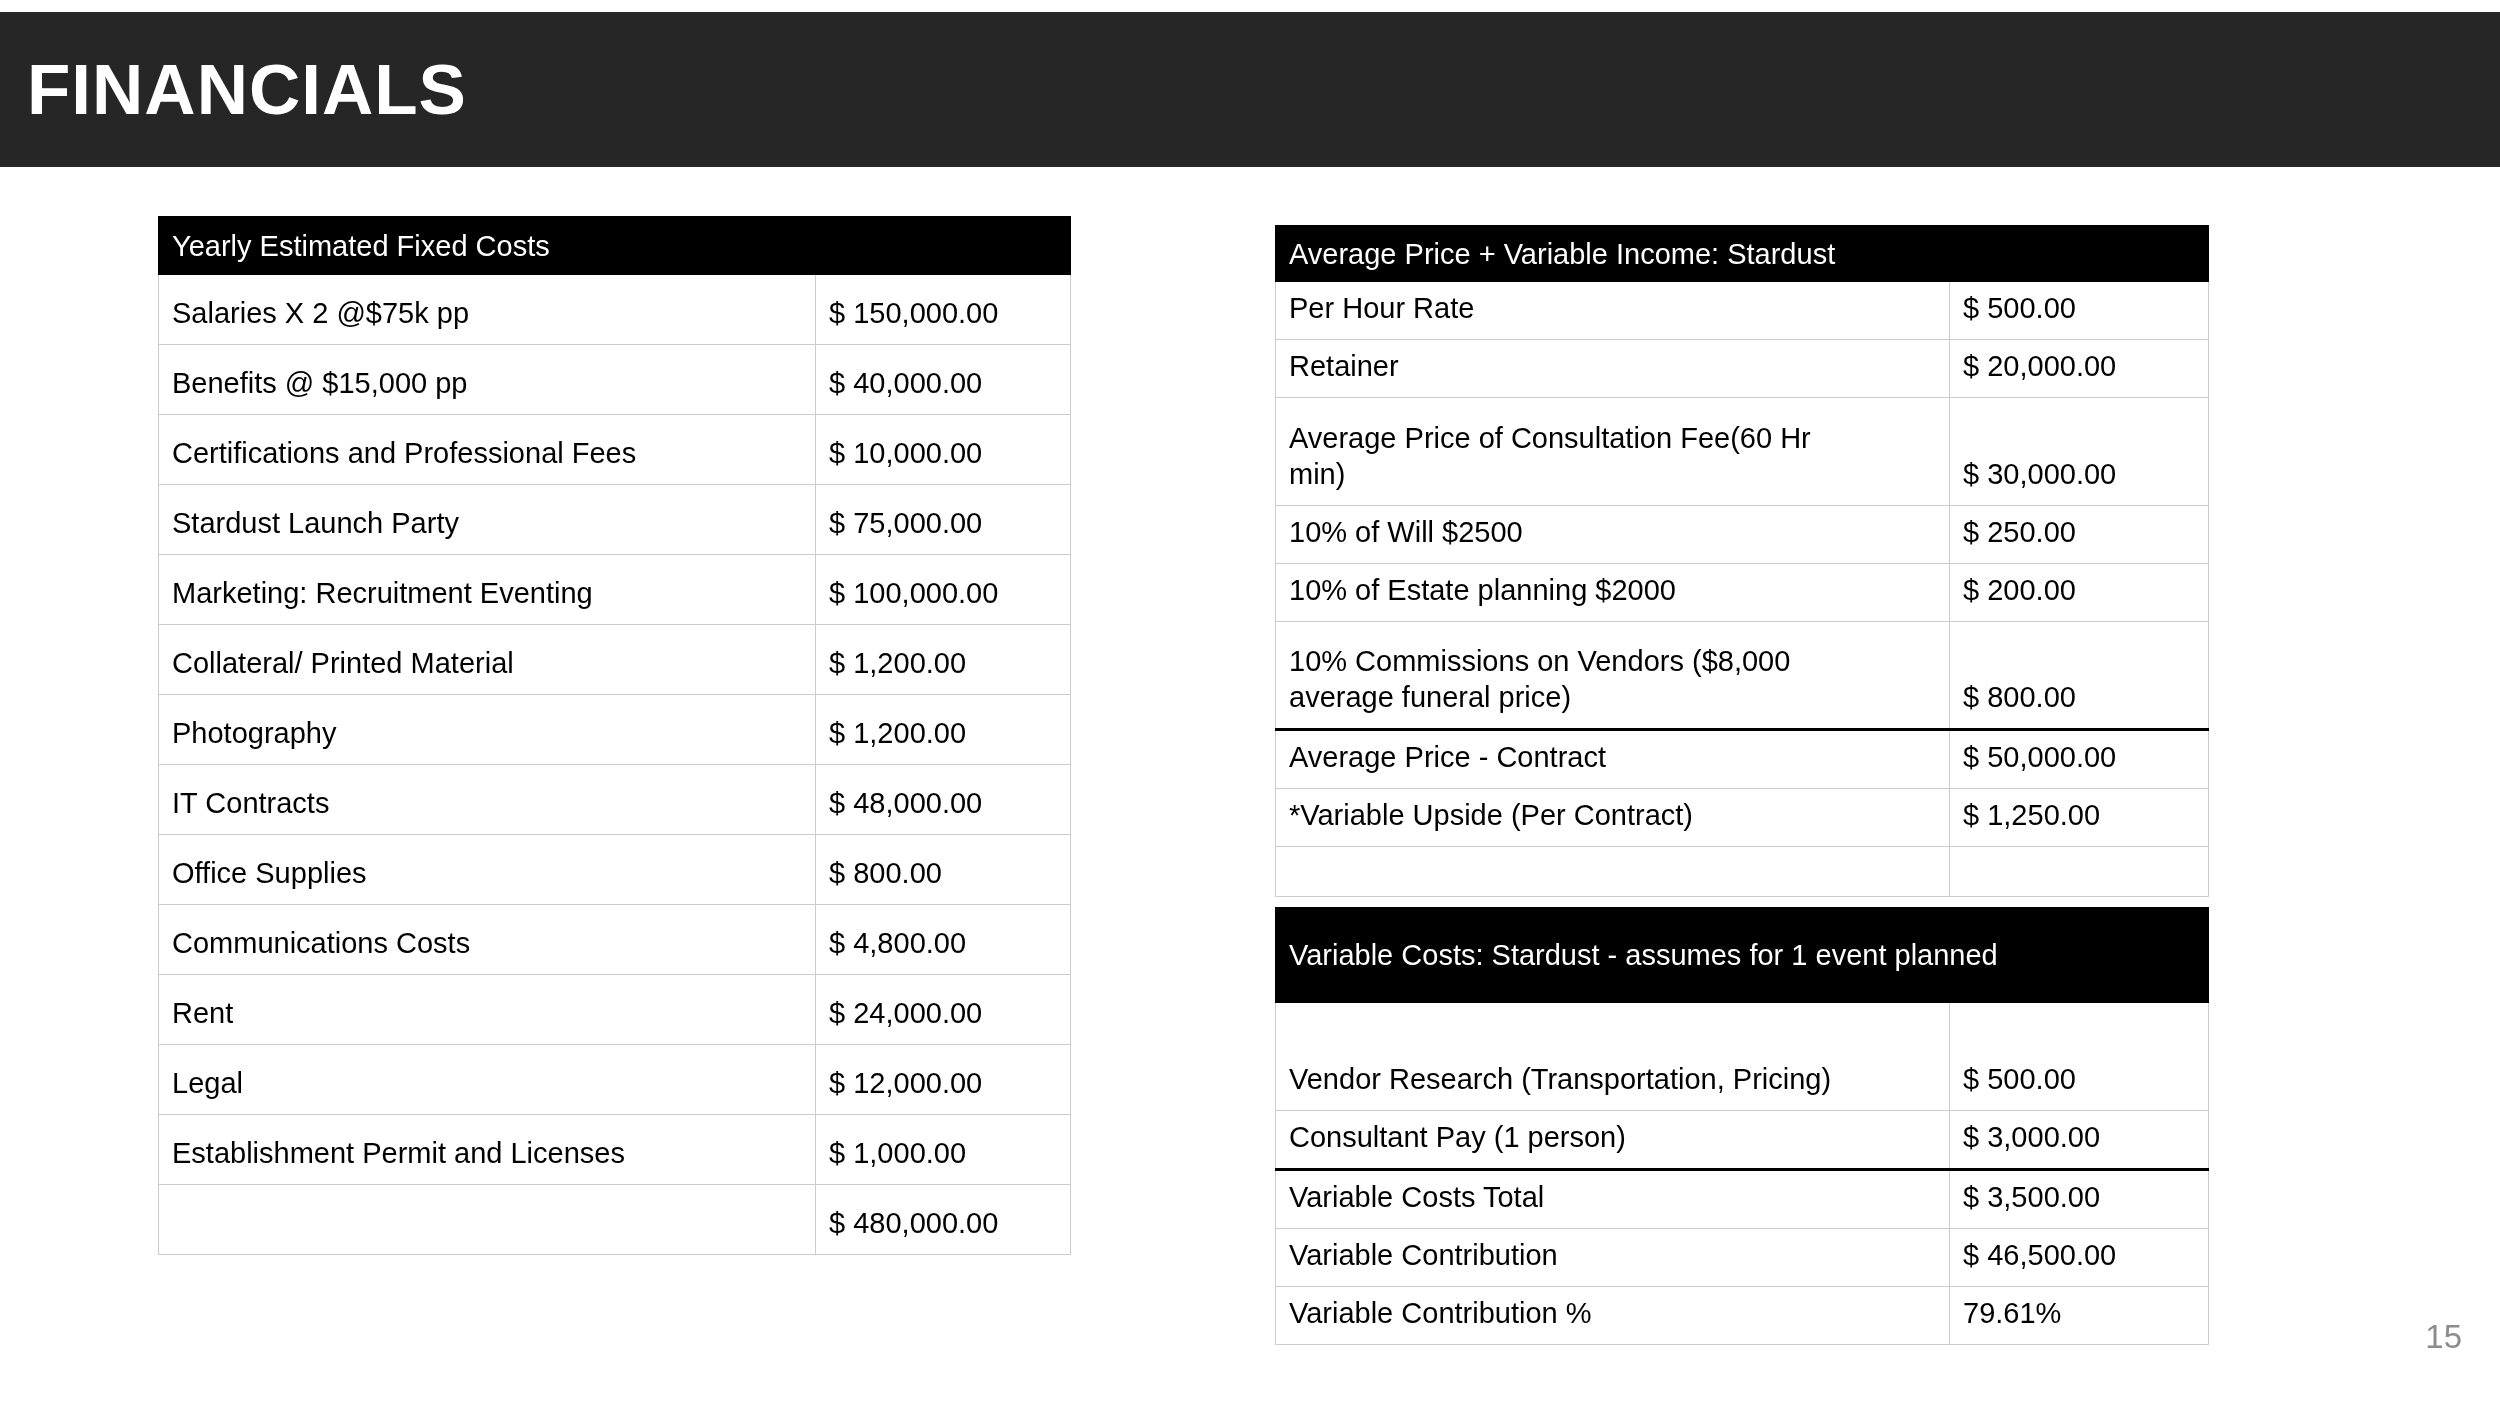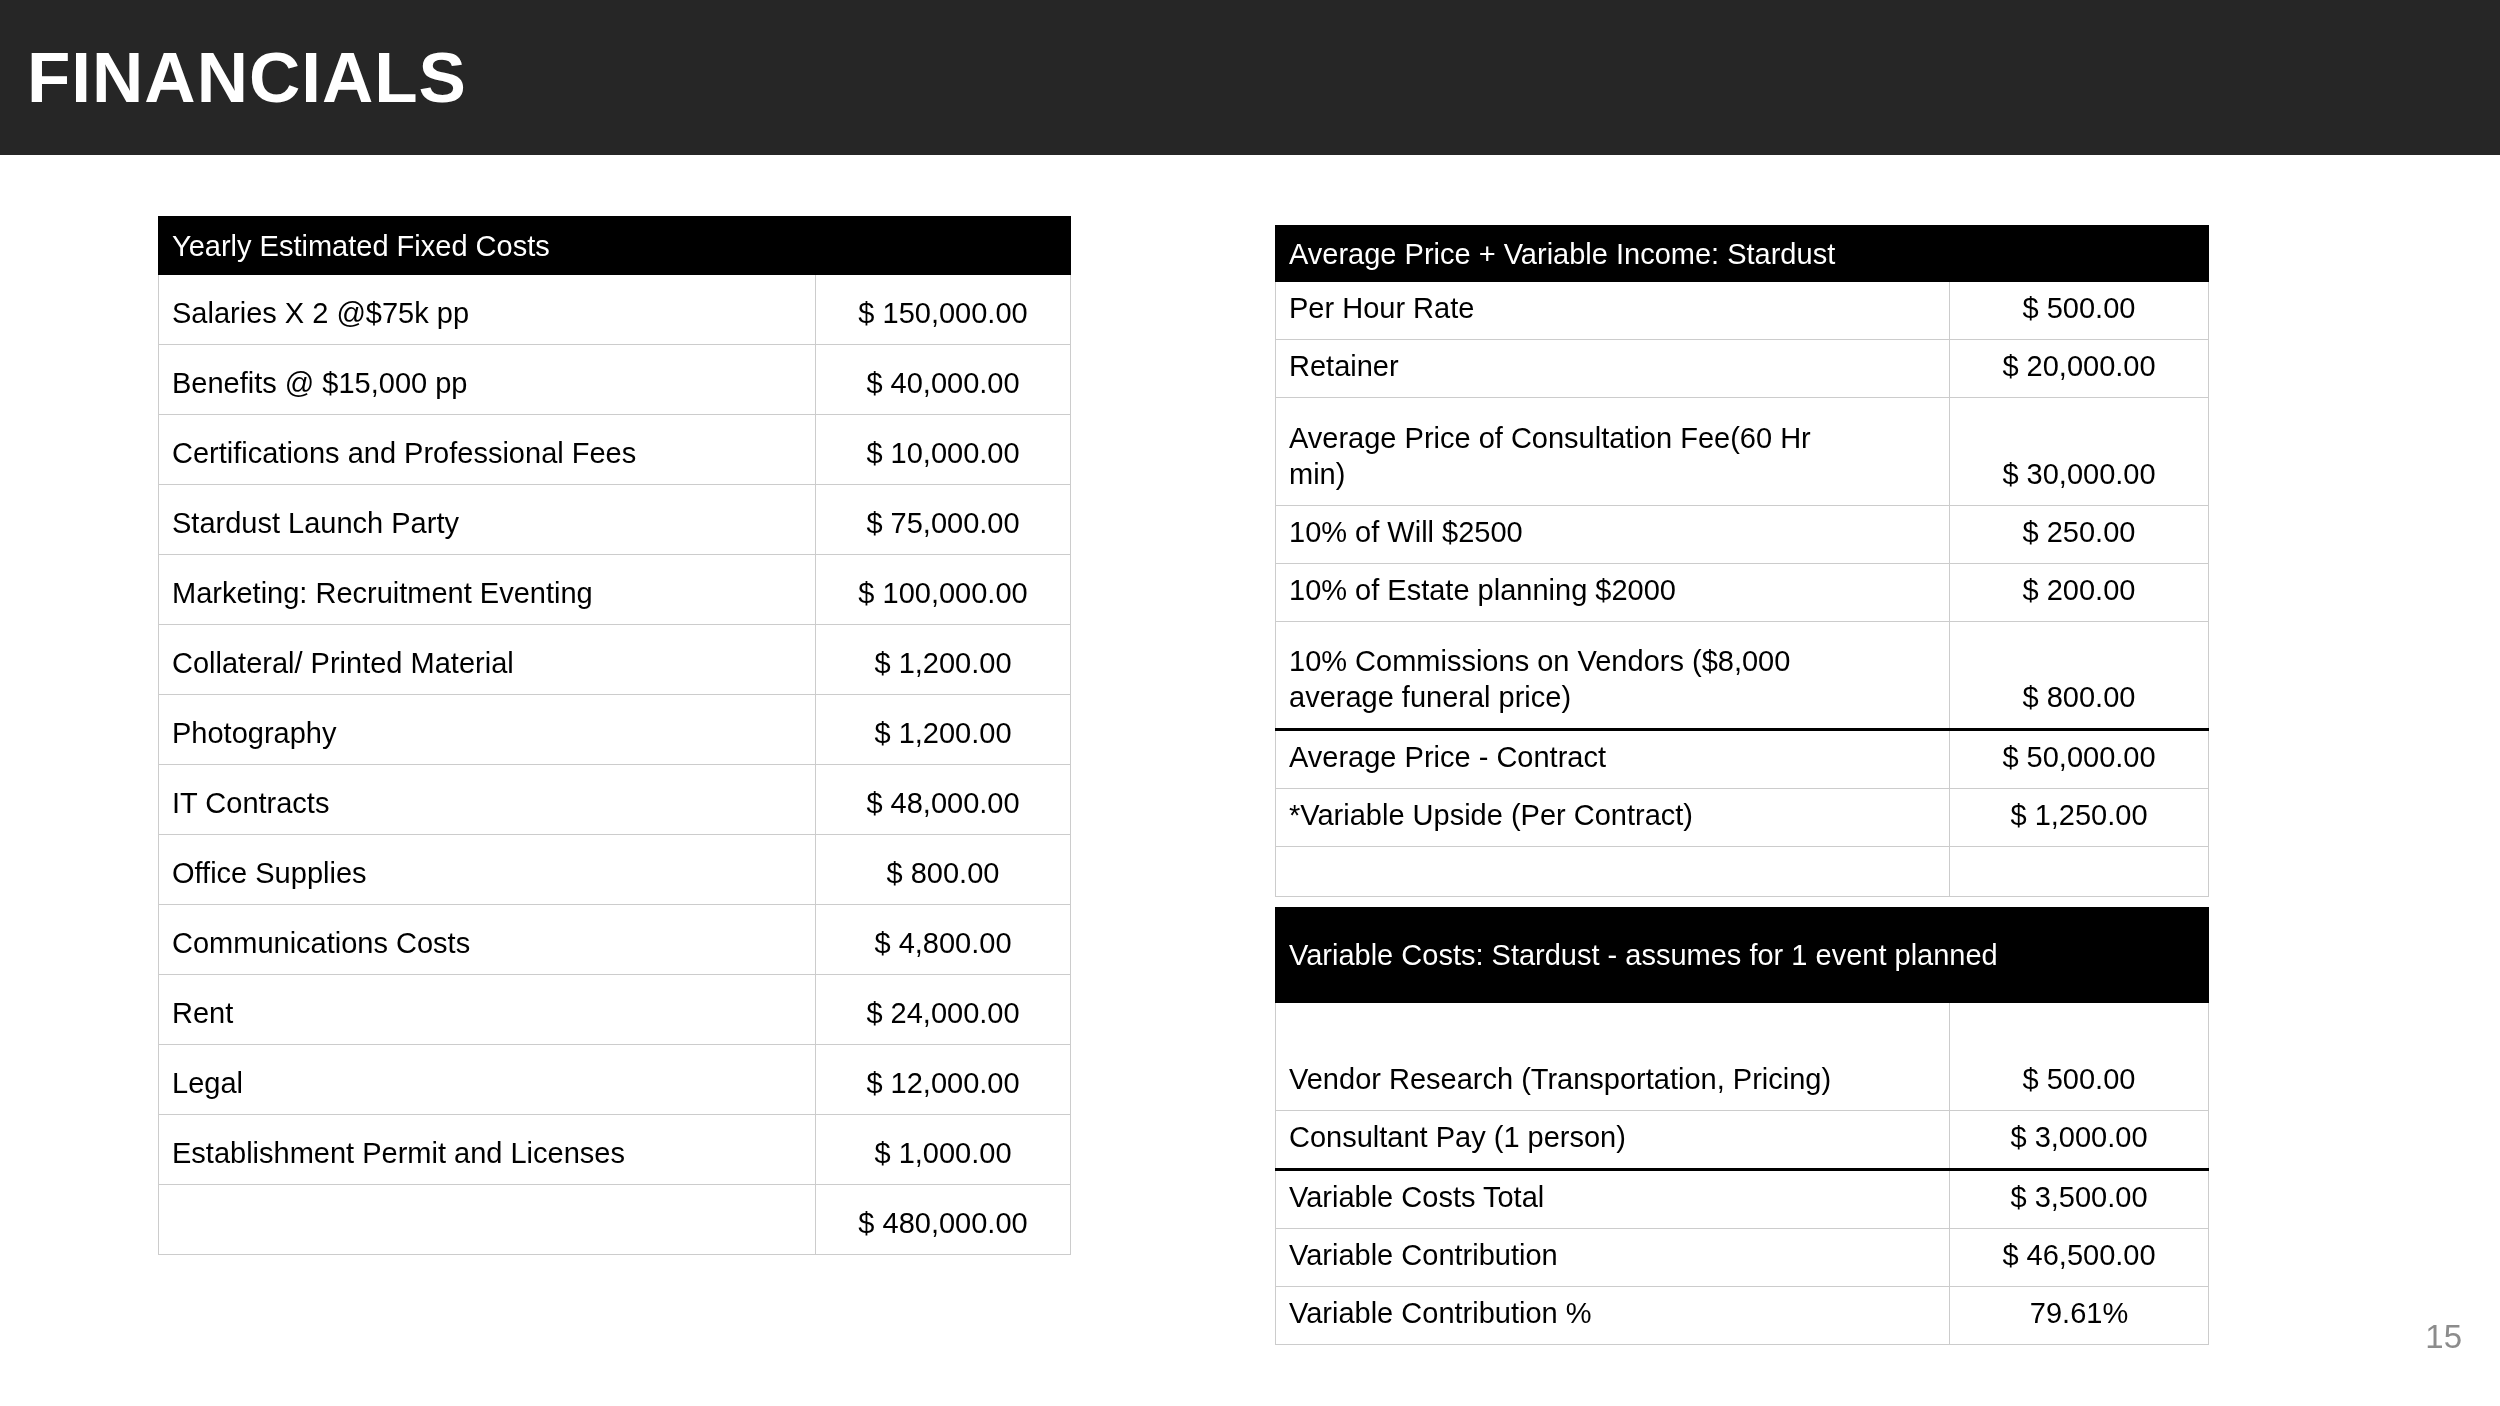--- a/index.html
+++ b/index.html
@@ -11,21 +11,21 @@
   .slide {
     position: relative;
     width: 2500px;
     height: 1406px;
     background: #ffffff;
     overflow: hidden;
   }
   
   .titlebar {
     position: absolute;
-    left: 0; top: 0;
+    left: 0; top: 12px;
     width: 2500px; height: 155px;
     background: #262626;
     display: flex;
     align-items: center;
   }
   .title {
     color: #ffffff;
     font-size: 71px;
     font-weight: 900;
     letter-spacing: 1px;
@@ -48,21 +48,21 @@
   }
   table.fin th {
     background: #000000;
     color: #ffffff;
     font-weight: 400;
     text-align: left;
     vertical-align: middle;
     padding: 8px 13px;
     border: 1px solid #000000;
   }
-  table.fin td.val { text-align: center; }
+  table.fin td.val { text-align: left; }
   tr.sep td { border-bottom: 3px solid #000000; }
   .wrap  { display: inline-block; max-width: 572px; }
   .hwrap { display: inline-block; max-width: 745px; }
   
   .left-table { position: absolute; left: 158px; top: 216px; }
   .left-table thead tr { height: 58px; }
   .left-table tbody tr { height: 70px; }
   
   .right-col {
     position: absolute;

